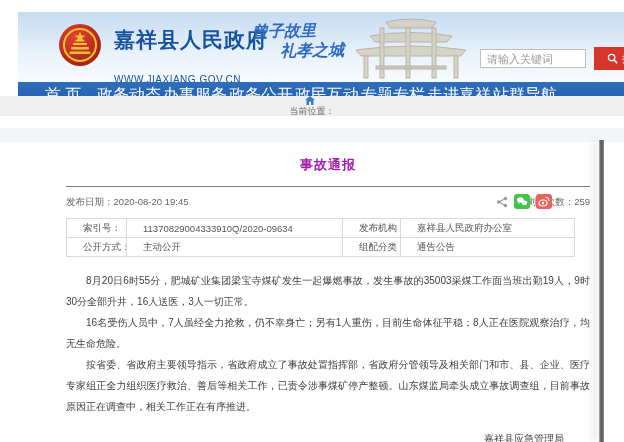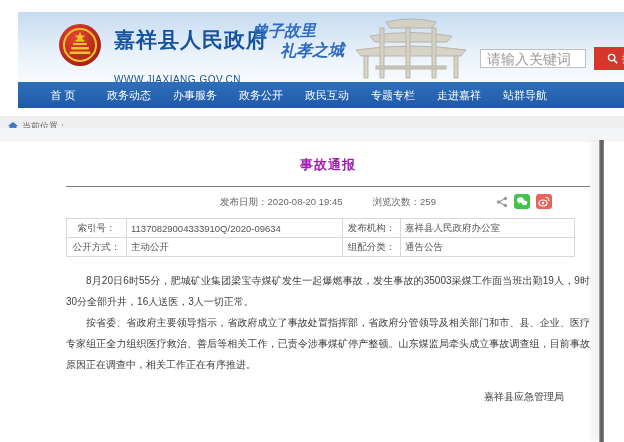--- a/index.html
+++ b/index.html
@@ -20,71 +20,71 @@
   .site-url  { font-size:10px; color:#15529f; margin-top:20px; letter-spacing:.5px; }
   .slogan {
     position:absolute; left:234px; top:9px; color:#2e6bc0;
     font-family:"DejaVu Serif", serif; font-style:italic; font-weight:bold; font-size:16px;
     line-height:20px; transform:rotate(-1deg);
   }
   .slogan-l2 { margin-left:28px; }
   .archway { position:absolute; left:318px; top:0; opacity:.85; }
   .search-input {
     position:absolute; left:462px; top:37px; width:106px; height:19px;
-    border:1px solid #bfbfbf; background:#fff; font-size:14px; padding:0 6px; color:#333;
+    border:1px solid #bfbfbf; background:#fff; font-size:11px; padding:0 6px; color:#333;
     font-family:"Liberation Sans", sans-serif;
   }
   .search-input::placeholder { color:#9a9a9a; }
   .search-btn {
     position:absolute; left:576px; top:35px; width:62px; height:23px;
     background:#d6362b; border:none; color:#fff; font-size:10.5px;
     display:flex; align-items:center; justify-content:center; gap:4px; cursor:pointer;
     font-family:"Liberation Sans", sans-serif;
   }
 
   
   .main-nav {
     position:absolute; left:18px; right:0; top:82px; height:26px;
     background:linear-gradient(180deg,#2f6fba,#1f5aa8);
     display:flex; align-items:center; padding-left:12px;
   }
-  .nav-item { width:66px; text-align:center; color:#fff; font-size:11px; cursor:pointer; white-space:nowrap; }
+  .nav-item { width:66px; text-align:center; color:#fff; font-size:16px; cursor:pointer; white-space:nowrap; }
 
   
   .breadcrumb {
-    position:absolute; left:0; right:0; top:116px; height:20px; background:#efefef;
-    display:flex; align-items:center; padding-left:8px; font-size:9px; color:#666;
+    position:absolute; left:0; right:0; top:96px; height:20px; background:#efefef;
+    display:flex; align-items:center; padding-left:0; font-size:9px; color:#666;flex-direction:column;
   }
   .breadcrumb .home-ic { margin-right:4px; display:inline-flex; }
   .breadcrumb .path { margin-left:3px; cursor:pointer; }
 
   .subband { position:absolute; left:0; right:0; top:128px; height:14px; background:#f4f5f6; }
   .content-bg { position:absolute; left:0; right:0; top:142px; bottom:0; background:#fff; }
   .page-edge {
     position:absolute; top:140px; bottom:0; left:599px; width:5px;
     background:linear-gradient(90deg,#b0b0b0,#4e4e4e 45%,#8d8d8d);
     box-shadow:-6px 0 7px rgba(0,0,0,.10);
   }
 
   
   .article { position:absolute; left:66px; top:142px; width:524px; }
   .doc-title { margin:14px 0 0; text-align:center; font-size:13px; font-weight:bold; color:#a21caf; letter-spacing:1px; }
   .rule { margin-top:12px; border-top:1px solid #7f7f7f; height:0; }
   .meta {
     position:relative; margin-top:6px; height:18px;
-    display:flex; justify-content:center; align-items:center; gap:30px;
+    display:flex; justify-content:space-between; align-items:center; gap:30px;
     font-size:9.5px; color:#666;
   }
   .meta-pair { white-space:nowrap; }
   .share-box { position:absolute; right:38px; top:1px; display:flex; align-items:center; gap:6px; }
   .share-box > span { display:inline-flex; cursor:pointer; }
   .sq { border-radius:2.5px; }
 
   table.info { margin-top:7px; border-collapse:collapse; width:509px; font-size:9.5px; color:#555; table-layout:fixed; }
-  table.info td { border:1px solid #d9d9d9; height:19px; padding:0 4px; overflow:hidden; white-space:nowrap; }
+  table.info td { border:1px solid #d9d9d9; height:19px; padding:0 16px; overflow:hidden; white-space:nowrap; }
   td.c-l1 { width:60px;  text-align:center; padding:0 2px; }
   td.c-v1 { width:216px; }
   td.c-l2 { width:58px;  text-align:center; padding:0 2px; }
 
   .body-text { margin-top:13px; font-size:10px; line-height:21px; color:#404040; text-align:justify; }
   .body-text p { margin:0; text-indent:2em; }
   .signature { margin-top:12px; padding-right:26px; text-align:right; font-size:10px; line-height:19px; color:#404040; }
 </style>
 </head>
 <body>
@@ -227,20 +227,21 @@
       <td class="c-l1">公开方式：</td>
       <td class="c-v1">主动公开</td>
       <td class="c-l2">组配分类：</td>
       <td>通告公告</td>
     </tr>
   </tbody>
     </table>
 
   <div class="body-text">
     <p>8月20日6时55分，肥城矿业集团梁宝寺煤矿发生一起爆燃事故，发生事故的35003采煤工作面当班出勤19人，9时30分全部升井，16人送医，3人一切正常。</p>
+    <p>16名受伤人员中，7人虽经全力抢救，仍不幸身亡；另有1人重伤，目前生命体征平稳；8人正在医院观察治疗，均无生命危险。</p>
     <p>按省委、省政府主要领导指示，省政府成立了事故处置指挥部，省政府分管领导及相关部门和市、县、企业、医疗专家组正全力组织医疗救治、善后等相关工作，已责令涉事煤矿停产整顿。山东煤监局牵头成立事故调查组，目前事故原因正在调查中，相关工作正在有序推进。</p>
   </div>
 
   <div class="signature">
     <div>嘉祥县应急管理局</div>
 
   </div>
 </main>
 
 <div class="page-edge"></div>

